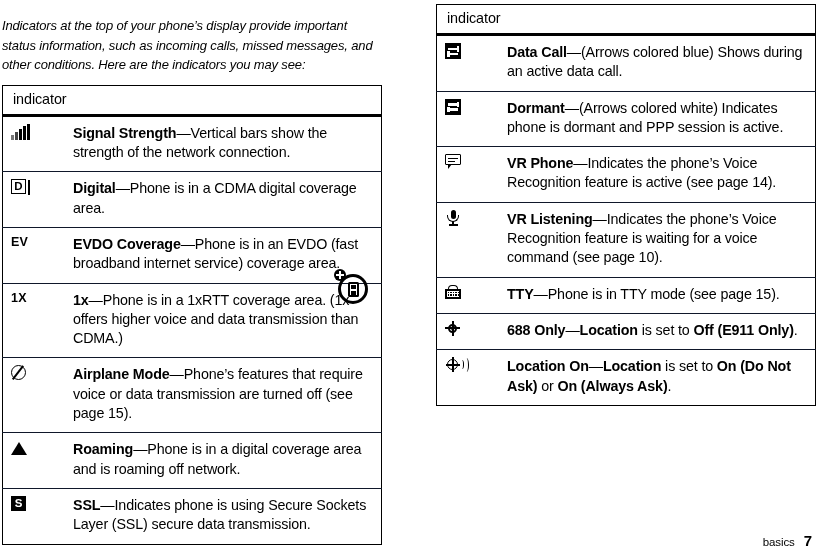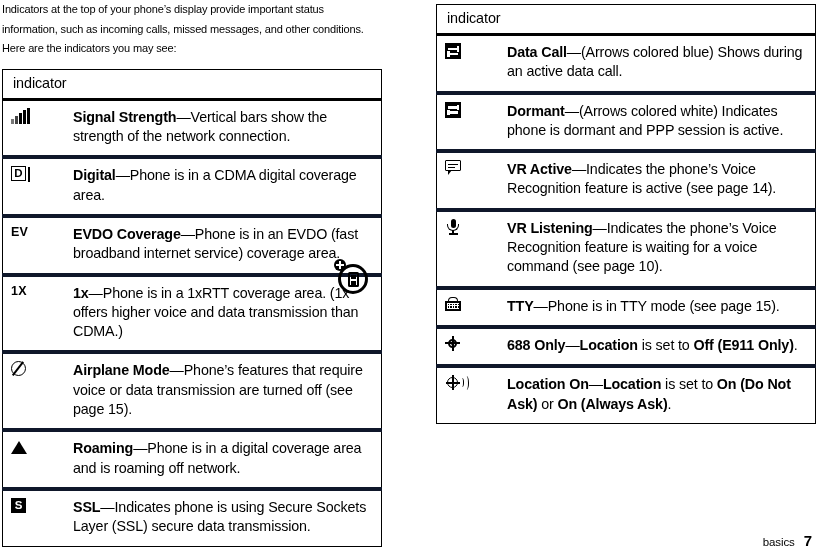--- a/index.html
+++ b/index.html
@@ -27,43 +27,44 @@
     width: 380px;
   }
   .col-right {
     position: absolute;
     left: 436px;
     top: 4px;
     width: 380px;
   }
   
   .intro {
-    font-size: 11px;
+    font-size: 13px;
     line-height: 19.6px;
     letter-spacing: -0.15px;
-    margin: 0 0 10px 0;
+    margin: 16px 0 10px 0;
     width: 375px;
+    font-style: italic;
   }
   
   .ind-table {
     border: 1px solid #000;
     border-collapse: collapse;
     width: 100%;
     background: #fff;
   }
   .ind-table .hdr-row td {
     border: 0;
     border-bottom: 3px solid #000;
     padding: 5px 0 6px 10px;
     font-size: 14.4px;
     line-height: 17px;
     letter-spacing: -0.1px;
   }
   .ind-table tr.body-row > td {
-    border-top: 4px solid #0f172a;
+    border-top: 1px solid #0f172a;
     vertical-align: top;
     padding: 0;
   }
   .ind-table tr.body-row.first > td {
     border-top: 0;
   }
   td.icon-cell {
     width: 62px;
     padding: 7px 0 9px 8px !important;
     text-align: left;
@@ -436,21 +437,21 @@
       <tr class="body-row first">
             <td class="icon-cell"><span class="ico ico-datacall"><span class="a1"></span><span class="a2"></span><span class="h1"></span><span class="h2"></span></span></td>
             <td class="desc-cell"><b>Data Call</b><span>—(Arrows colored blue) Shows during an active data call.</span></td>
           </tr>
           <tr class="body-row">
             <td class="icon-cell"><span class="ico ico-datacall"><span class="a1"></span><span class="a2"></span><span class="h1"></span><span class="h2"></span></span></td>
             <td class="desc-cell"><b>Dormant</b><span>—(Arrows colored white) Indicates phone is dormant and PPP session is active.</span></td>
           </tr>
           <tr class="body-row">
             <td class="icon-cell"><span class="ico ico-bubble"><span class="b"></span><span class="l1"></span><span class="l2"></span><span class="tail"></span></span></td>
-            <td class="desc-cell"><b>VR Active</b><span>—Indicates the phone’s Voice Recognition feature is active (see page 14).</span></td>
+            <td class="desc-cell"><b>VR Phone</b><span>—Indicates the phone’s Voice Recognition feature is active (see page 14).</span></td>
           </tr>
           <tr class="body-row">
             <td class="icon-cell"><span class="ico ico-mic"><span class="cap"></span><span class="arc"></span><span class="stem"></span><span class="base"></span></span></td>
             <td class="desc-cell"><b>VR Listening</b><span>—Indicates the phone’s Voice Recognition feature is waiting for a voice command (see page 10).</span></td>
           </tr>
           <tr class="body-row">
             <td class="icon-cell"><span class="ico ico-tty"><span class="top"></span><span class="body"></span></span></td>
             <td class="desc-cell"><b>TTY</b><span>—Phone is in TTY mode (see page 15).</span></td>
           </tr>
           <tr class="body-row">

